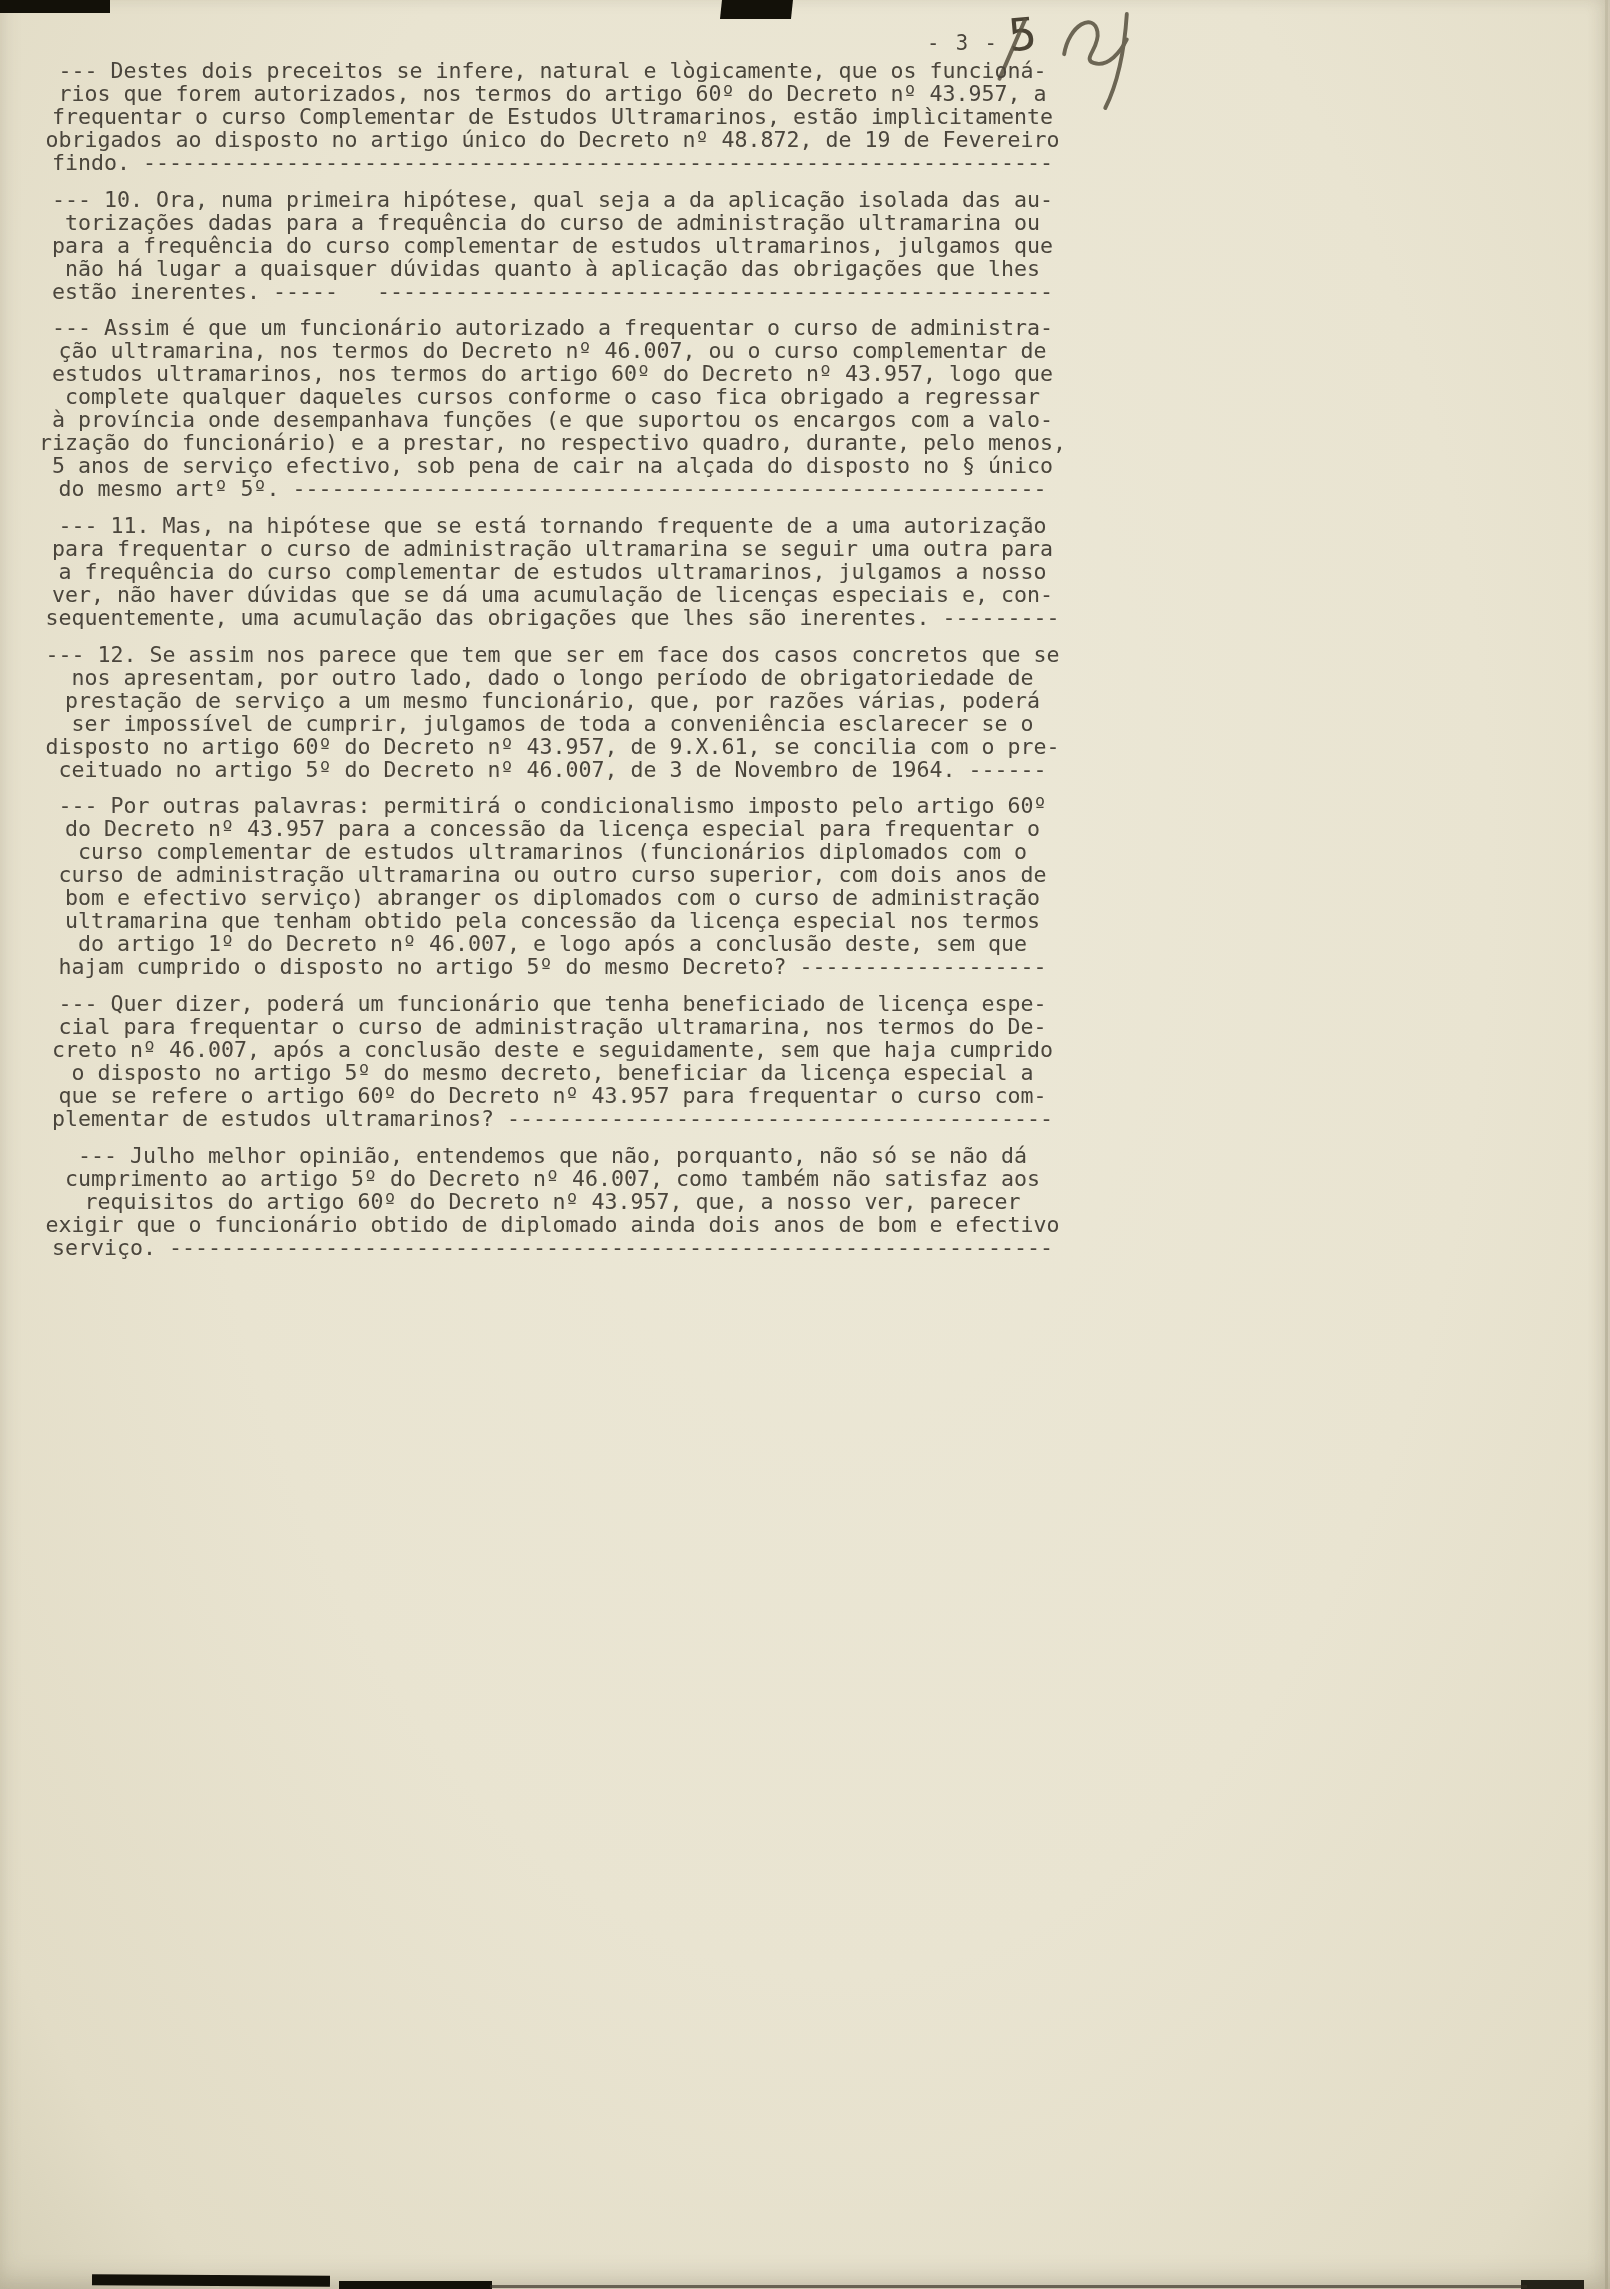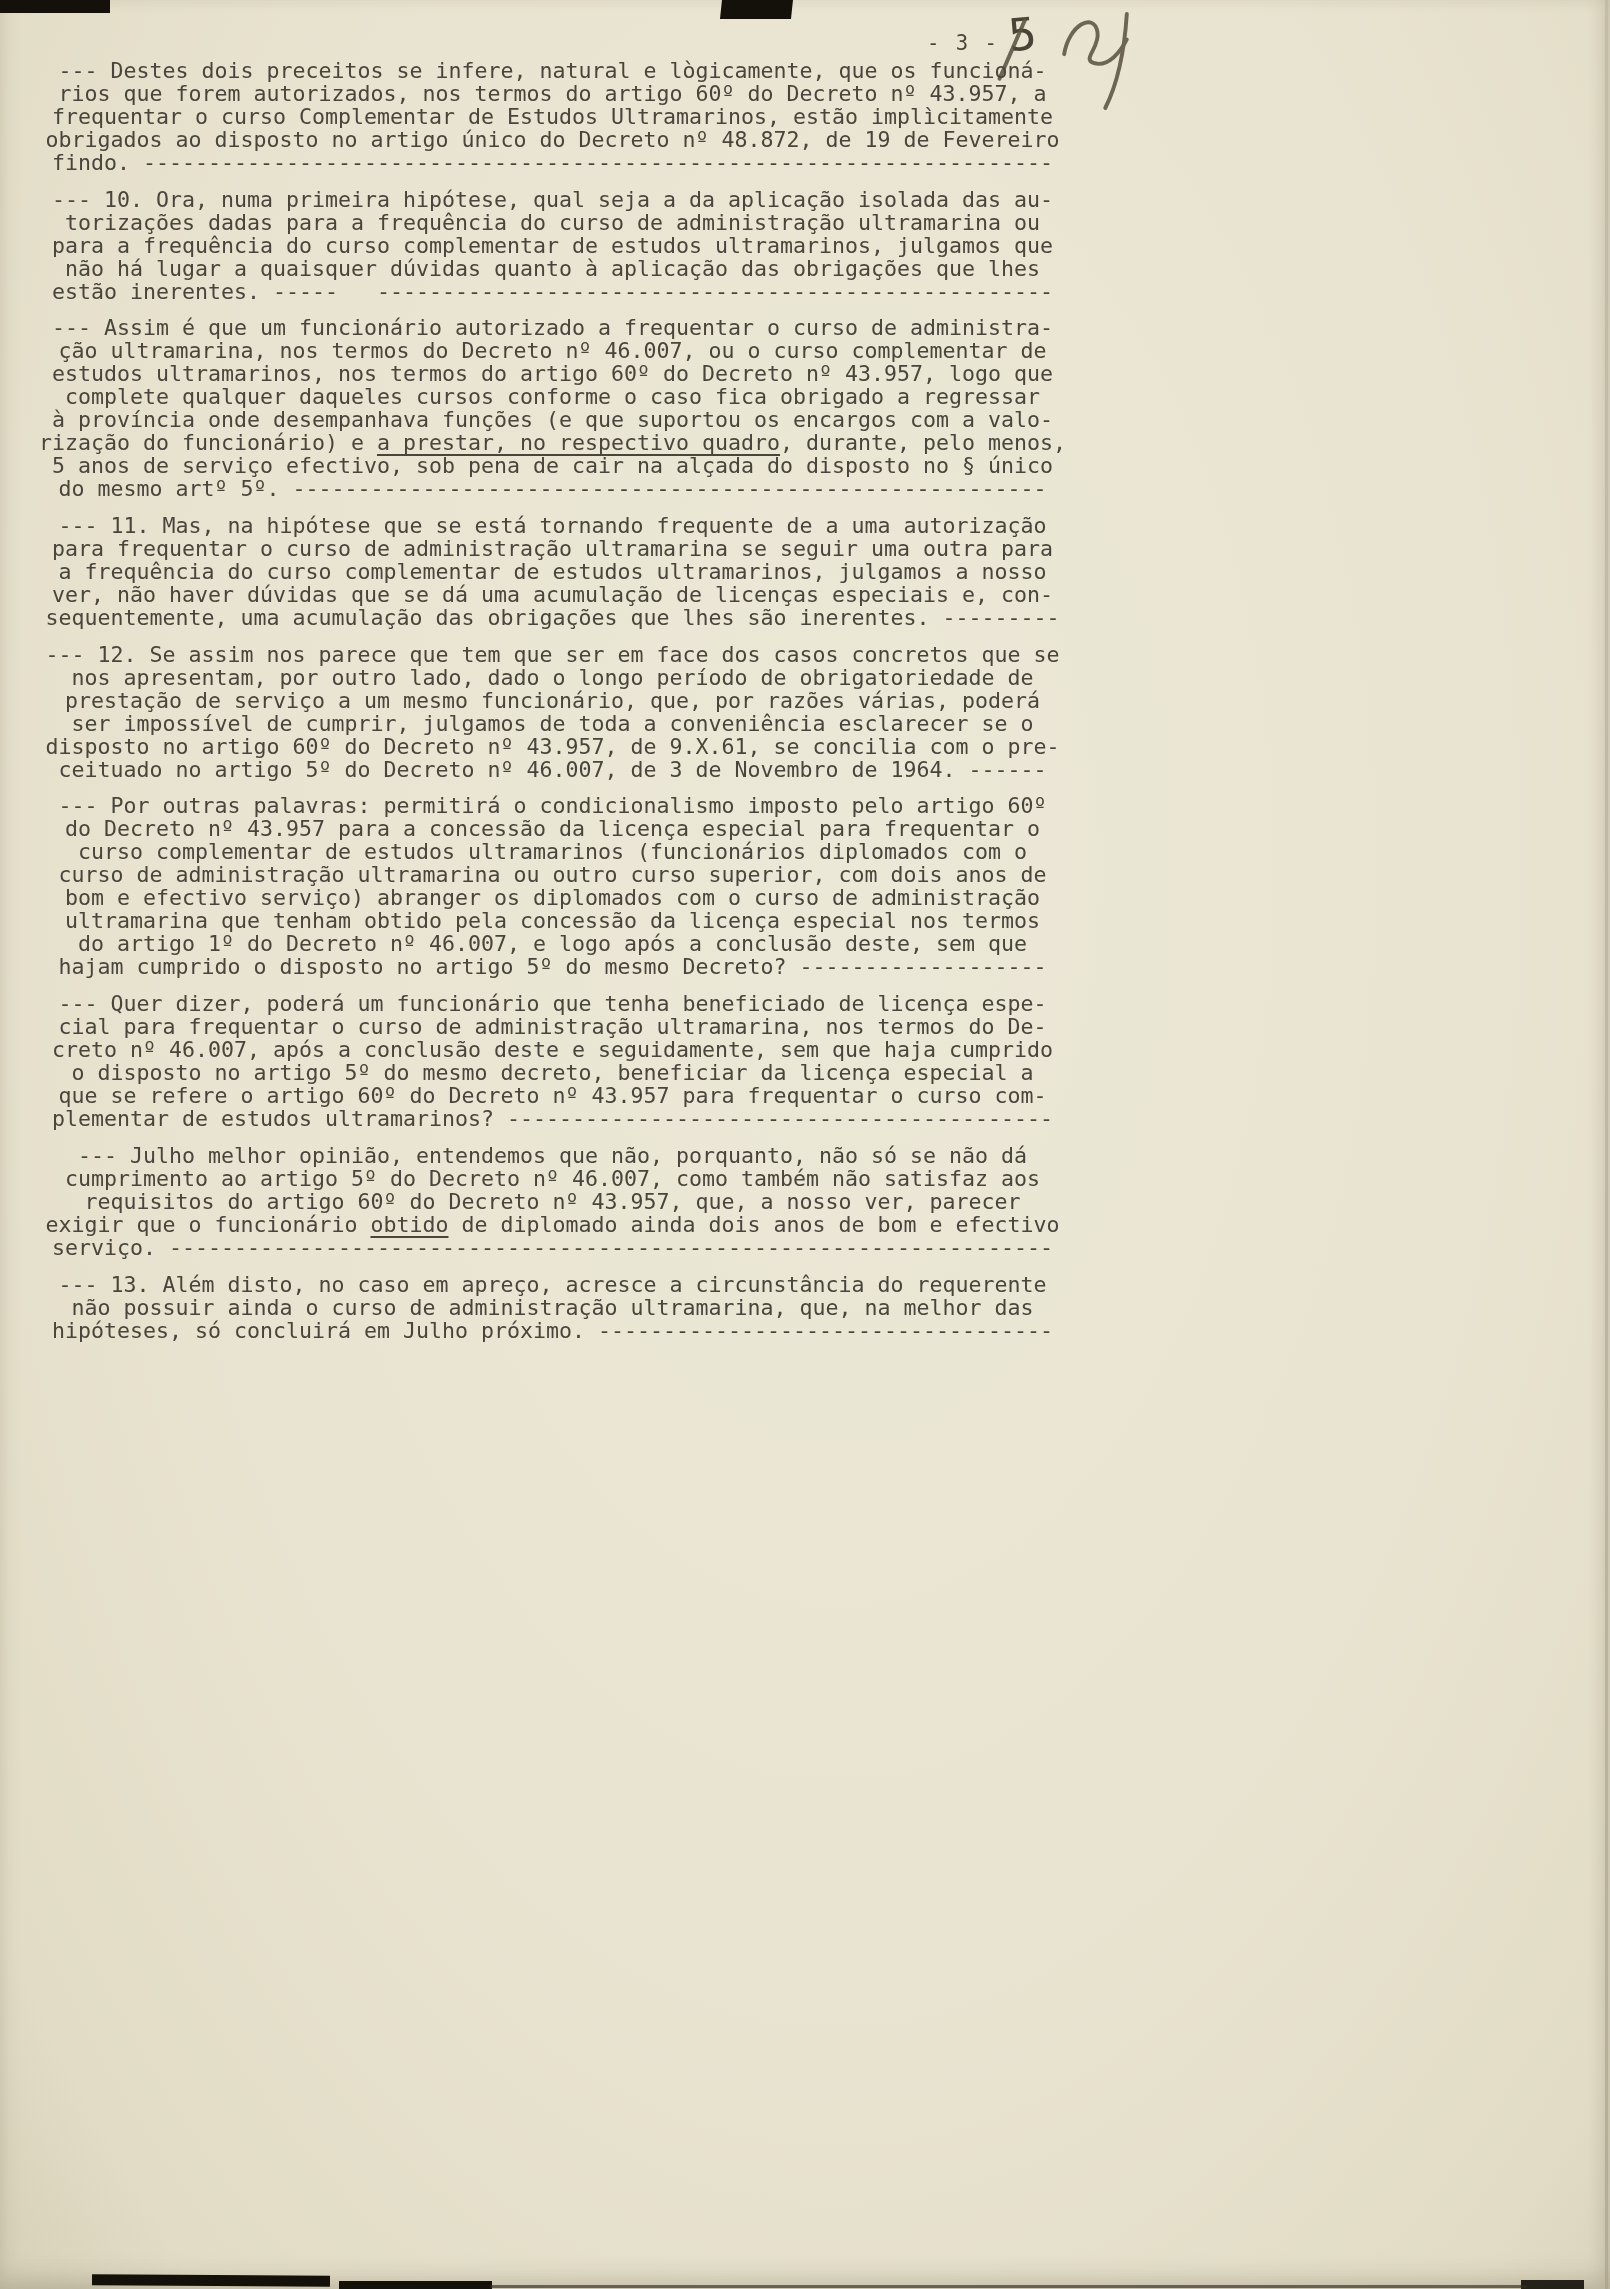--- a/index.html
+++ b/index.html
@@ -45,21 +45,20 @@
     position: absolute; left: 32px; top: 59px;
     width: 1041px;
     font-size: 21.6px;
     line-height: 23px;
     color: var(--ink, #4a453c);
     white-space: pre-wrap;
     word-break: keep-all;
   }
   .para { margin: 0 0 13.7px 0; text-align: center; }
   .u {
-    text-decoration: underline;
     text-decoration-thickness: 2px;
     text-underline-offset: 3.9px;
   }
 </style>
 </head>
 <body>
 
 <div class="page">
 
   <div class="artifact a-tl"></div>
@@ -115,18 +114,16 @@
 do artigo 1º do Decreto nº 46.007, e logo após a conclusão deste, sem que
 hajam cumprido o disposto no artigo 5º do mesmo Decreto? -------------------</span></div><div class="para"><span>--- Quer dizer, poderá um funcionário que tenha beneficiado de licença espe-
 cial para frequentar o curso de administração ultramarina, nos termos do De-
 creto nº 46.007, após a conclusão deste e seguidamente, sem que haja cumprido
 o disposto no artigo 5º do mesmo decreto, beneficiar da licença especial a
 que se refere o artigo 60º do Decreto nº 43.957 para frequentar o curso com-
 plementar de estudos ultramarinos? ------------------------------------------</span></div><div class="para"><span>--- Julho melhor opinião, entendemos que não, porquanto, não só se não dá
 cumprimento ao artigo 5º do Decreto nº 46.007, como também não satisfaz aos
 requisitos do artigo 60º do Decreto nº 43.957, que, a nosso ver, parecer
 exigir que o funcionário </span><span class="u">obtido</span><span> de diplomado ainda dois anos de bom e efectivo
-serviço. --------------------------------------------------------------------</span></div><div class="para"><span>--- 13. Além disto, no caso em apreço, acresce a circunstância do requerente
-não possuir ainda o curso de administração ultramarina, que, na melhor das
-hipóteses, só concluirá em Julho próximo. -----------------------------------</span></div></div>
+serviço. --------------------------------------------------------------------</span></div></div>
 
 </div>
 
 
 </body></html>

